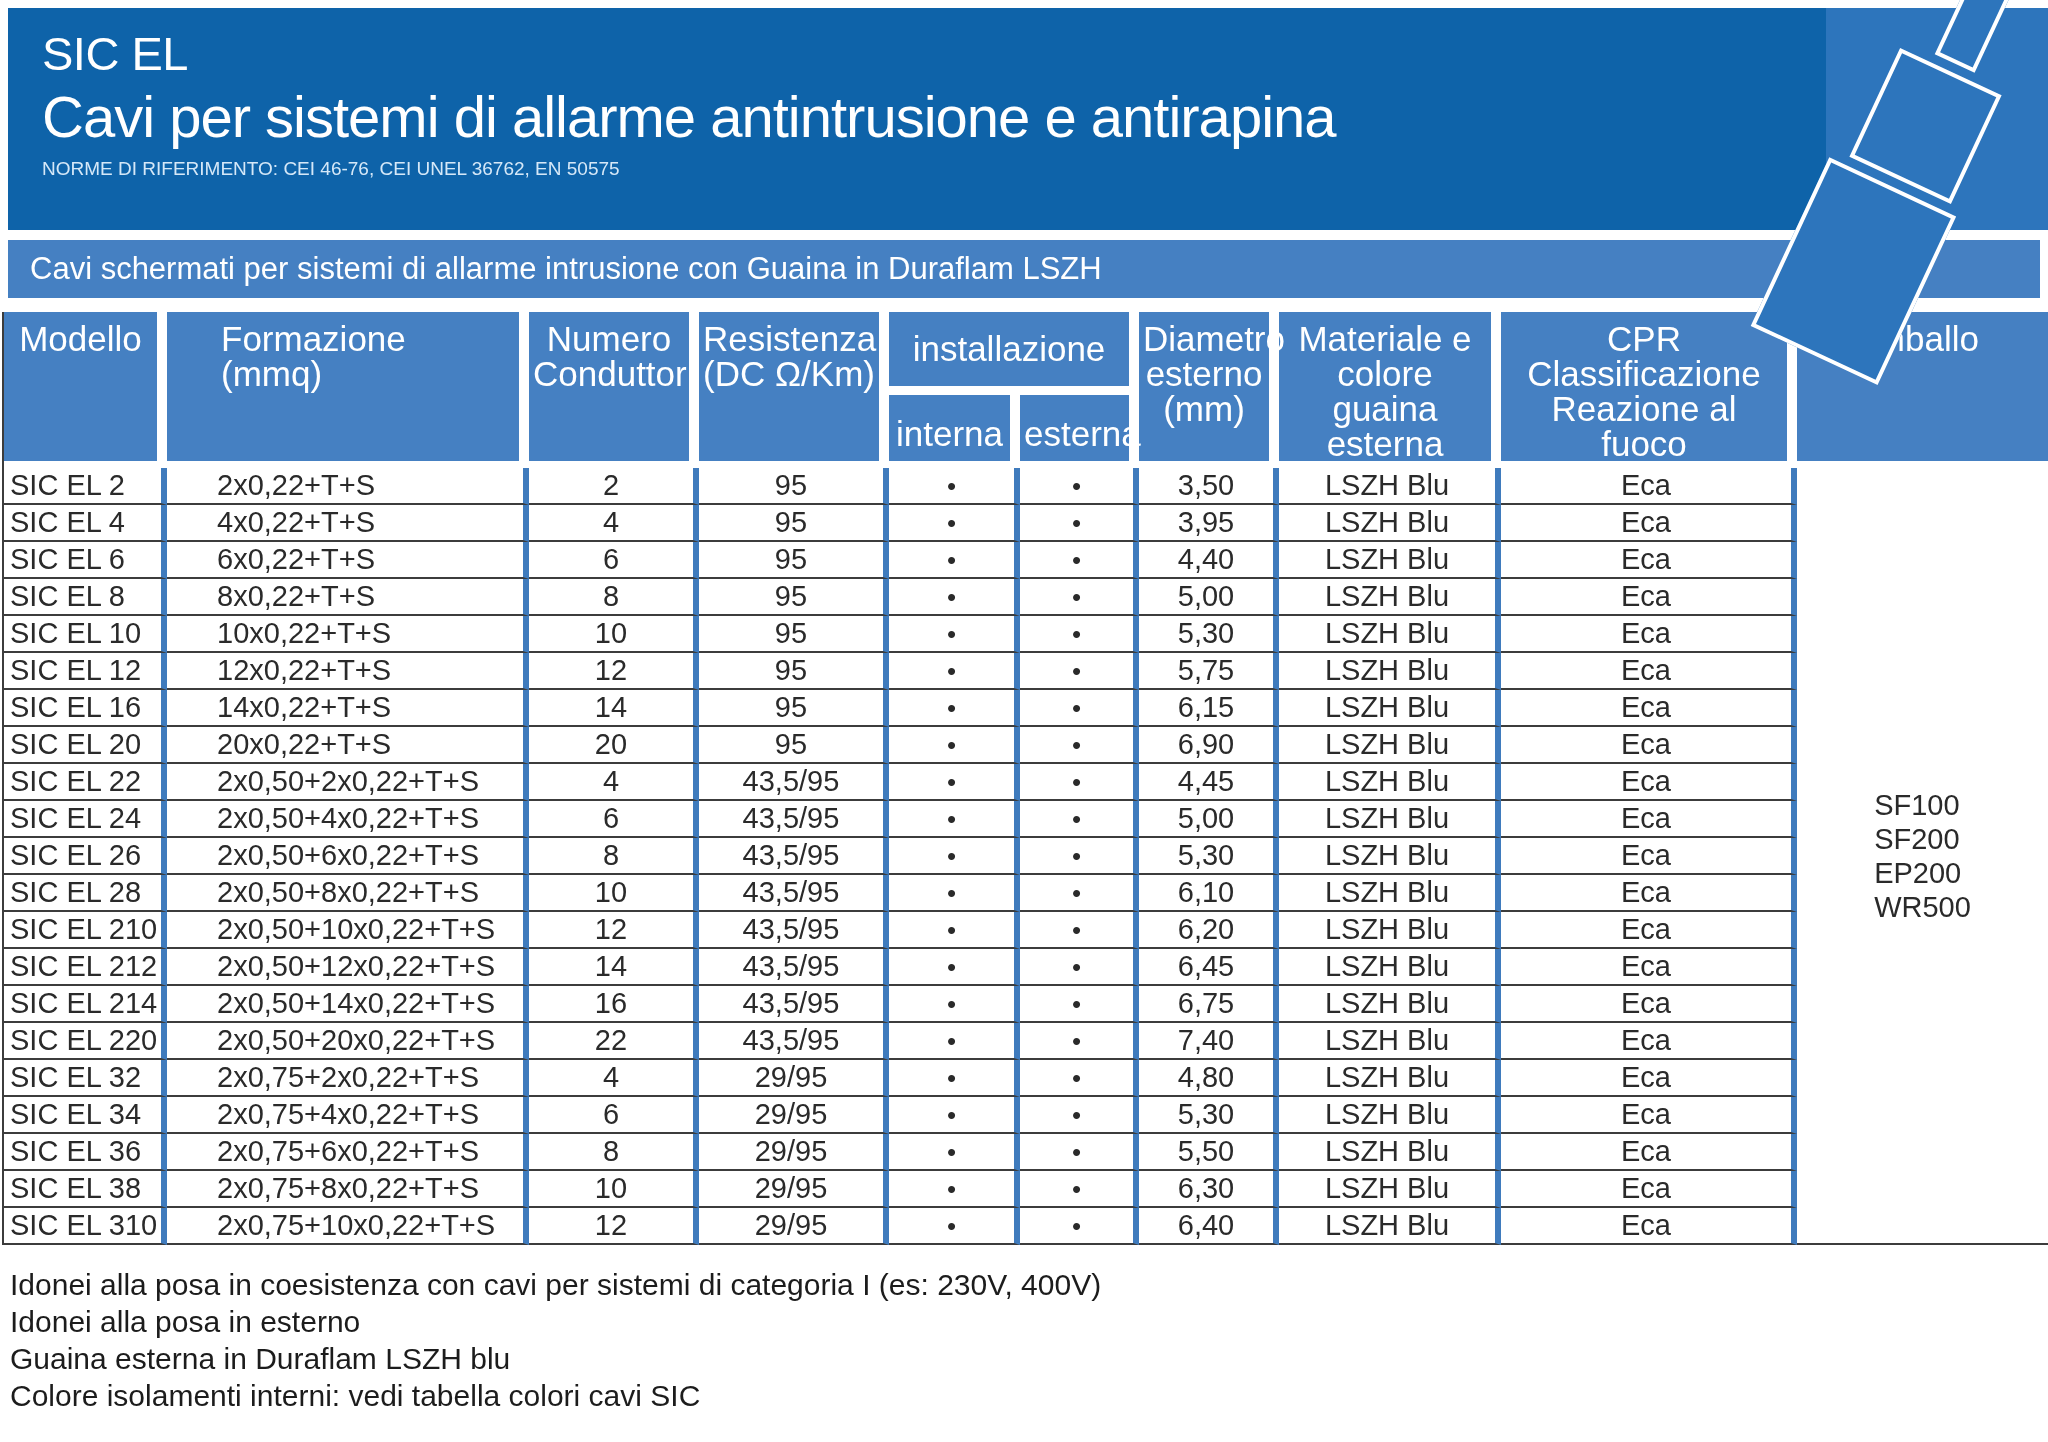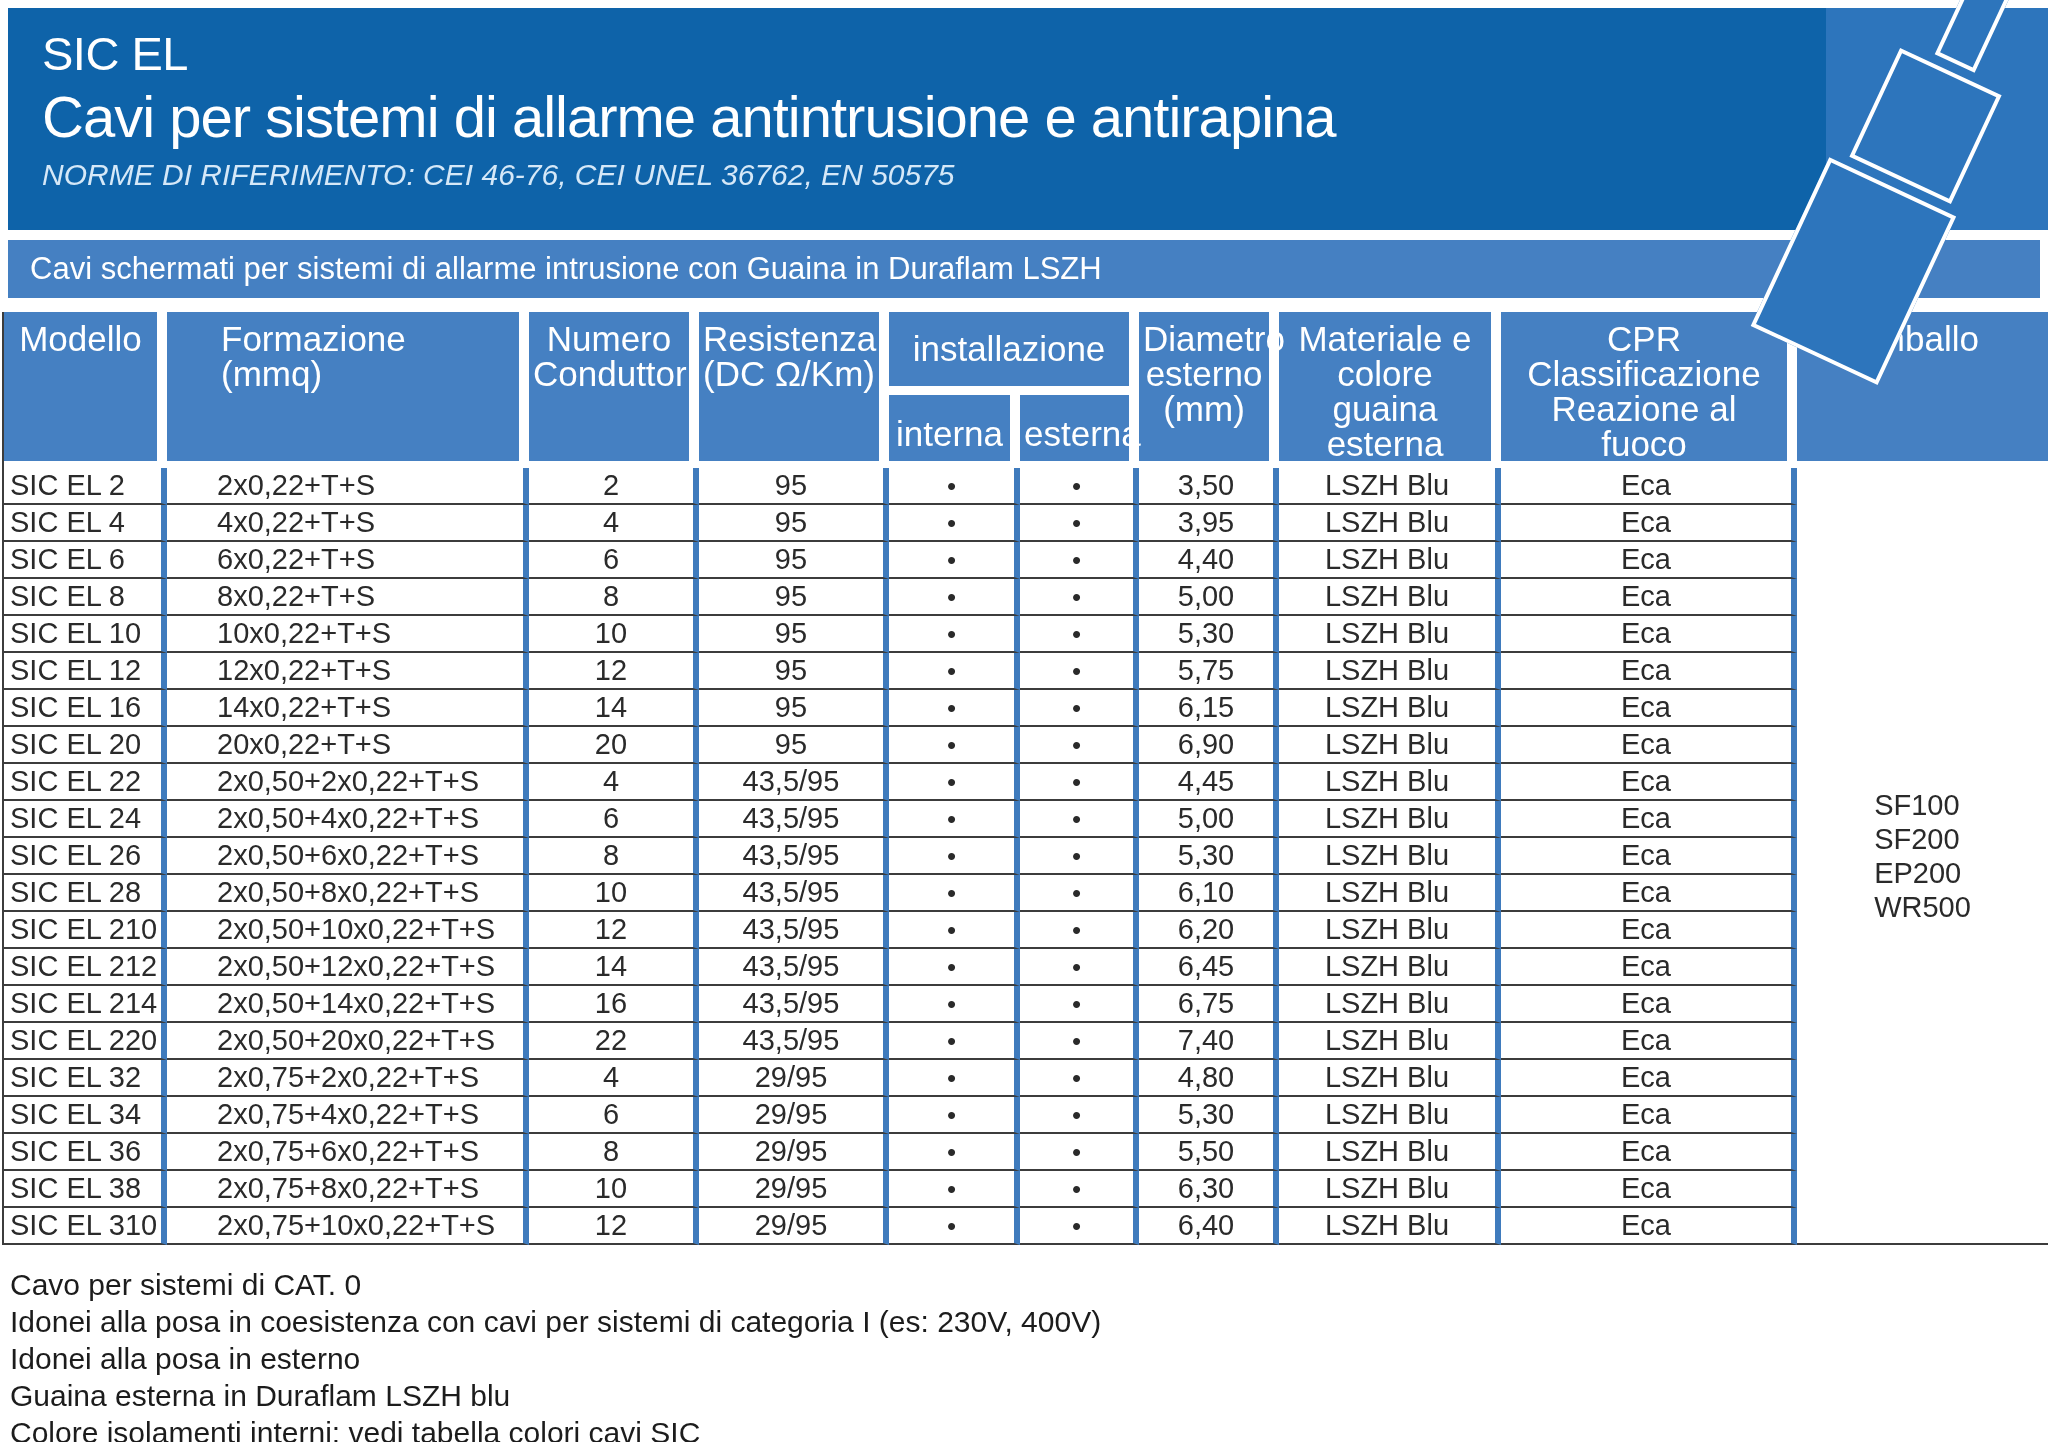--- a/index.html
+++ b/index.html
@@ -5,21 +5,21 @@
   html,body{margin:0;padding:0;background:#ffffff;}
   body{width:2048px;height:1442px;overflow:hidden;
        font-family:"Liberation Sans","DejaVu Sans",sans-serif;}
   #page{position:relative;width:2048px;height:1442px;background:#fff;}
 
   
   .hero{position:absolute;left:8px;right:0;top:8px;height:222px;background:#0e63a9;color:#fff;z-index:2;}
   .hero-inner{padding:18px 0 0 34px;}
   .hero-product{font-size:47px;letter-spacing:-0.5px;line-height:56px;}
   .hero-title{font-size:58px;letter-spacing:-1px;line-height:66px;margin-top:2px;}
-  .hero-norms{font-size:30px;color:#d5e8f8;margin-top:8px;font-style:italic;}
+  .hero-norms{font-size:19px;color:#d5e8f8;margin-top:8px;}
 
   
   .plug-wrap{position:absolute;top:0;right:0;width:222px;height:222px;background:#2d75bc;}
   .plug{position:absolute;top:-46px;left:96px;width:160px;height:470px;
         transform:rotate(25deg);transform-origin:50% 0;}
   .plug-stem{width:36px;height:104px;border:4px solid #fff;background:#2d75bc;margin:0 auto;}
   .plug-mid{width:104px;height:112px;border:4px solid #fff;background:#2d75bc;margin:9px auto 0;}
   .plug-big{width:132px;height:178px;border:4px solid #fff;background:#2d75bc;margin:9px 0 0 6px;}
 
   
@@ -350,20 +350,19 @@
             <td class="col-esterna">•</td>
             <td class="col-diametro">6,40</td>
             <td class="col-materiale">LSZH Blu</td>
             <td class="col-cpr">Eca</td>
           </tr>
         </tbody>
     </table>
   </div>
 
   <div class="notes">
-    <div>Cavo per sistemi di CAT. 0</div>
     <div>Idonei alla posa in coesistenza con cavi per sistemi di categoria I (es: 230V, 400V)</div>
     <div>Idonei alla posa in esterno</div>
     <div>Guaina esterna in Duraflam LSZH blu</div>
     <div>Colore isolamenti interni: vedi tabella colori cavi SIC</div>
   </div>
 
 </div>
 
 </body></html>

